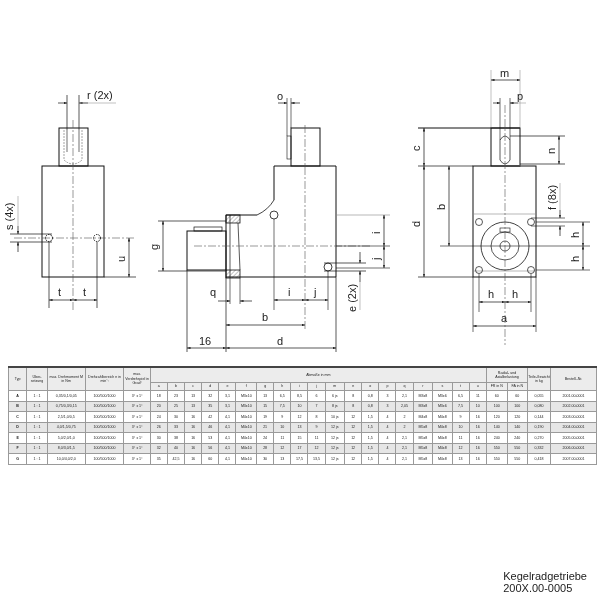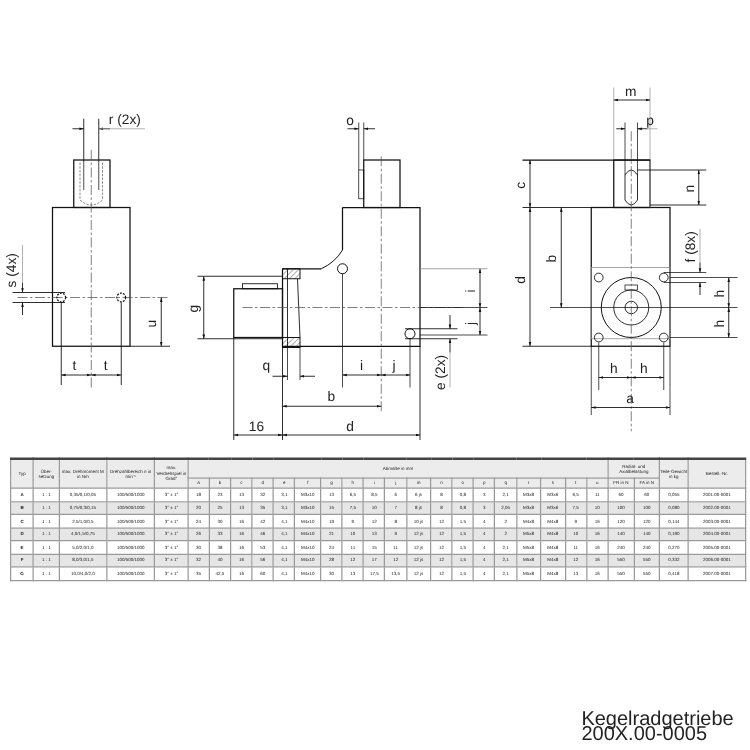--- a/index.html
+++ b/index.html
@@ -7,21 +7,21 @@
     #drawing { position:absolute; left:0; top:0; width:600px; height:360px; }
     .lbl { font-family:"Liberation Sans", sans-serif; font-size:11px; fill:#222; }
     #spec-table { position:absolute; left:8px; top:366px; width:589px; border-collapse:collapse; table-layout:fixed; }
     #spec-table td, #spec-table th { border:1px solid #9a9a9a; font-size:3.6px; line-height:4.4px; text-align:center; color:#222; padding:0; font-weight:normal; overflow:hidden; white-space:nowrap; }
     #spec-table thead tr.h1 th { height:14px; white-space:normal; background:#ececec; }
     #spec-table thead tr.h2 th { height:7px; background:#ececec; }
     #spec-table tbody td { height:9.5px; }
     #spec-table tbody tr:nth-child(even) td { background:#e6e6e6; }
     #spec-table tbody td.typ { font-weight:bold; }
     #spec-table { border-top:2px solid #444; }
-    #footer { position:absolute; right:13px; top:570px; font-size:16px; color:#222; line-height:12px; font-family:"Liberation Sans", sans-serif; }
+    #footer { position:absolute; right:13px; top:570px; font-size:11px; color:#222; line-height:12px; font-family:"Liberation Sans", sans-serif; }
   </style>
 </head>
 <body>
 
 <svg id="drawing" viewBox="0 0 600 360" xmlns="http://www.w3.org/2000/svg">
   <defs>
     <marker id="arr" viewBox="0 0 10 10" refX="10" refY="5" markerWidth="5" markerHeight="5" orient="auto-start-reverse">
       <path d="M0,2 L10,5 L0,8 z" fill="#111"></path>
     </marker>
     <pattern id="hatch" width="3" height="3" patternUnits="userSpaceOnUse" patternTransform="rotate(45)">

